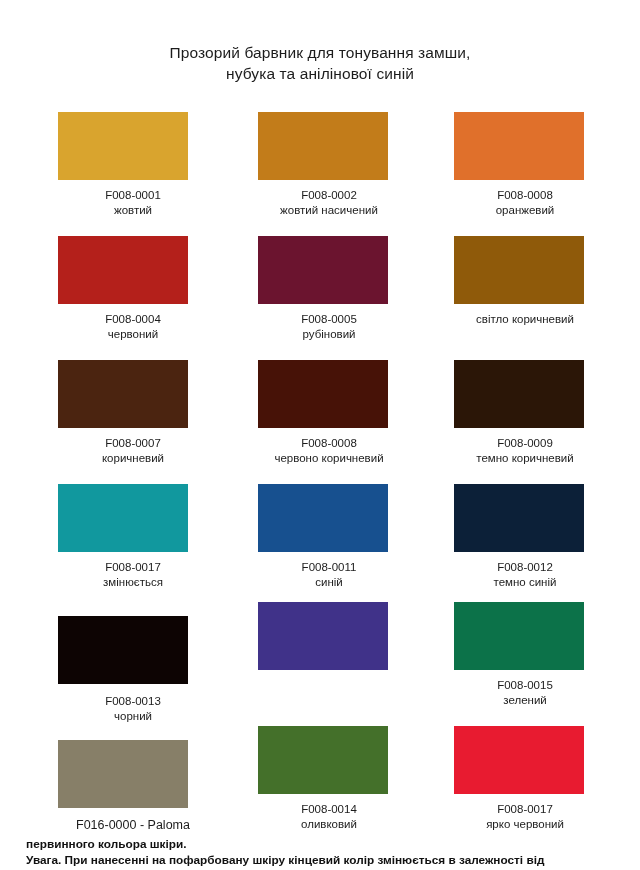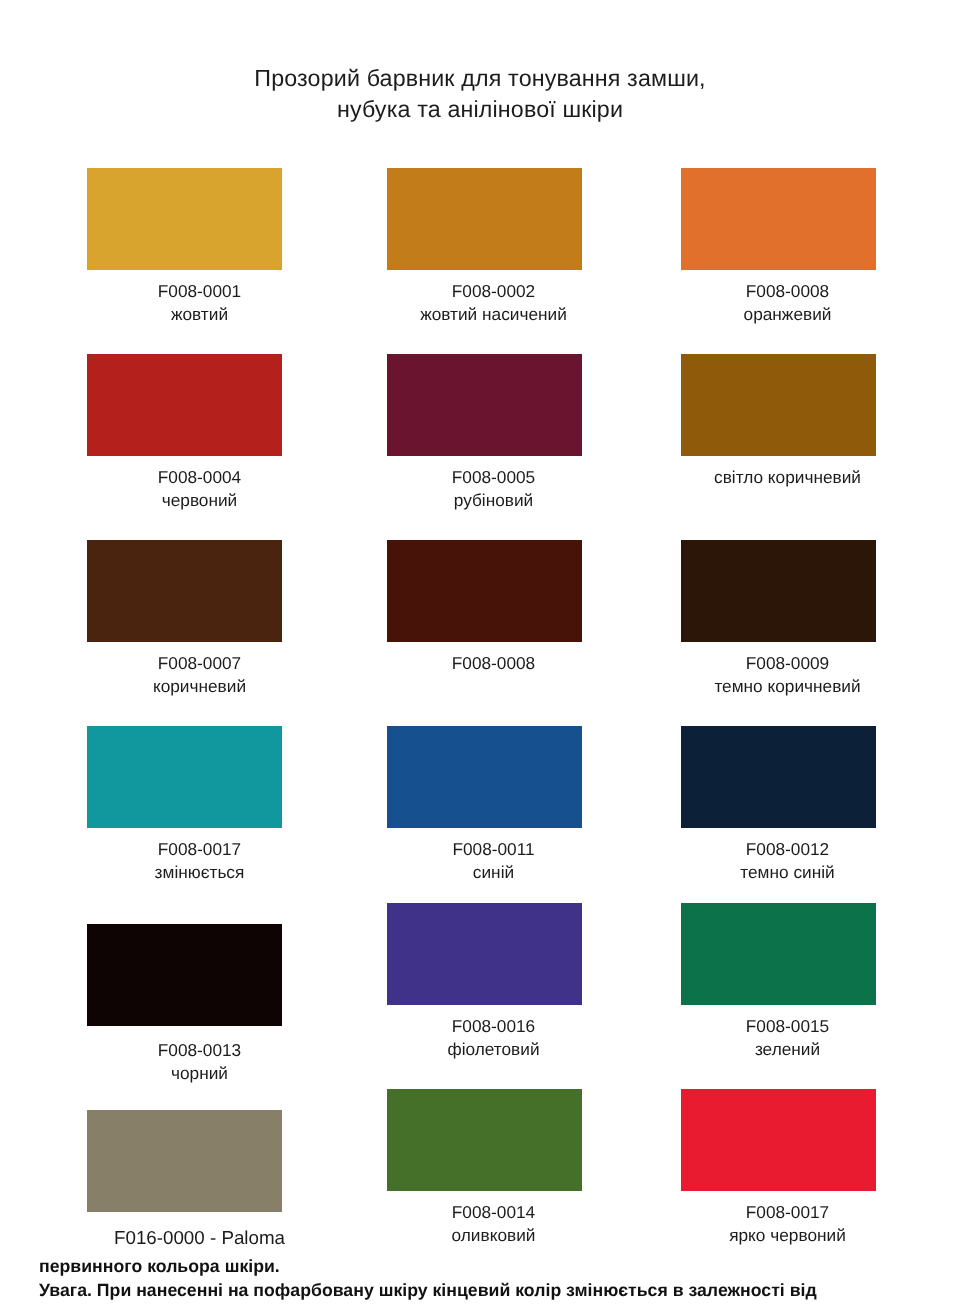--- a/index.html
+++ b/index.html
@@ -114,21 +114,21 @@
   }
   .footnote .l { display: block; }
 </style>
 </head>
 <body>
 
 <div id="sheet">
 
   <div class="title">
     <span class="line">Прозорий барвник для тонування замши,</span>
-    <span class="line">нубука та анілінової шкіри</span>
+    <span class="line">нубука та анілінової синій</span>
   </div>
 
   <div class="grid">
 
     <div class="row">
       <div class="cell col0">
         <div class="swatch" style="background: rgb(217, 164, 46);"></div>
         <div class="caption">
           <span class="code">F008-0001</span>
           <span class="name">жовтий</span>
@@ -178,20 +178,21 @@
         <div class="swatch" style="background: rgb(75, 36, 16);"></div>
         <div class="caption">
           <span class="code">F008-0007</span>
           <span class="name">коричневий</span>
         </div>
       </div>
       <div class="cell col1">
         <div class="swatch" style="background: rgb(71, 18, 7);"></div>
         <div class="caption">
           <span class="code">F008-0008</span>
+          <span class="name">червоно коричневий</span>
         </div>
       </div>
       <div class="cell col2">
         <div class="swatch" style="background: rgb(43, 22, 7);"></div>
         <div class="caption">
           <span class="code">F008-0009</span>
           <span class="name">темно коричневий</span>
         </div>
       </div>
     </div>
@@ -223,24 +224,20 @@
     <div class="row">
       <div class="cell col0 shift-down">
         <div class="swatch" style="background: rgb(13, 4, 3);"></div>
         <div class="caption">
           <span class="code">F008-0013</span>
           <span class="name">чорний</span>
         </div>
       </div>
       <div class="cell col1 shift-up">
         <div class="swatch" style="background: rgb(64, 50, 137);"></div>
-        <div class="caption">
-          <span class="code">F008-0016</span>
-          <span class="name">фіолетовий</span>
-        </div>
       </div>
       <div class="cell col2 shift-up">
         <div class="swatch" style="background: rgb(12, 114, 73);"></div>
         <div class="caption">
           <span class="code">F008-0015</span>
           <span class="name">зелений</span>
         </div>
       </div>
     </div>
 

